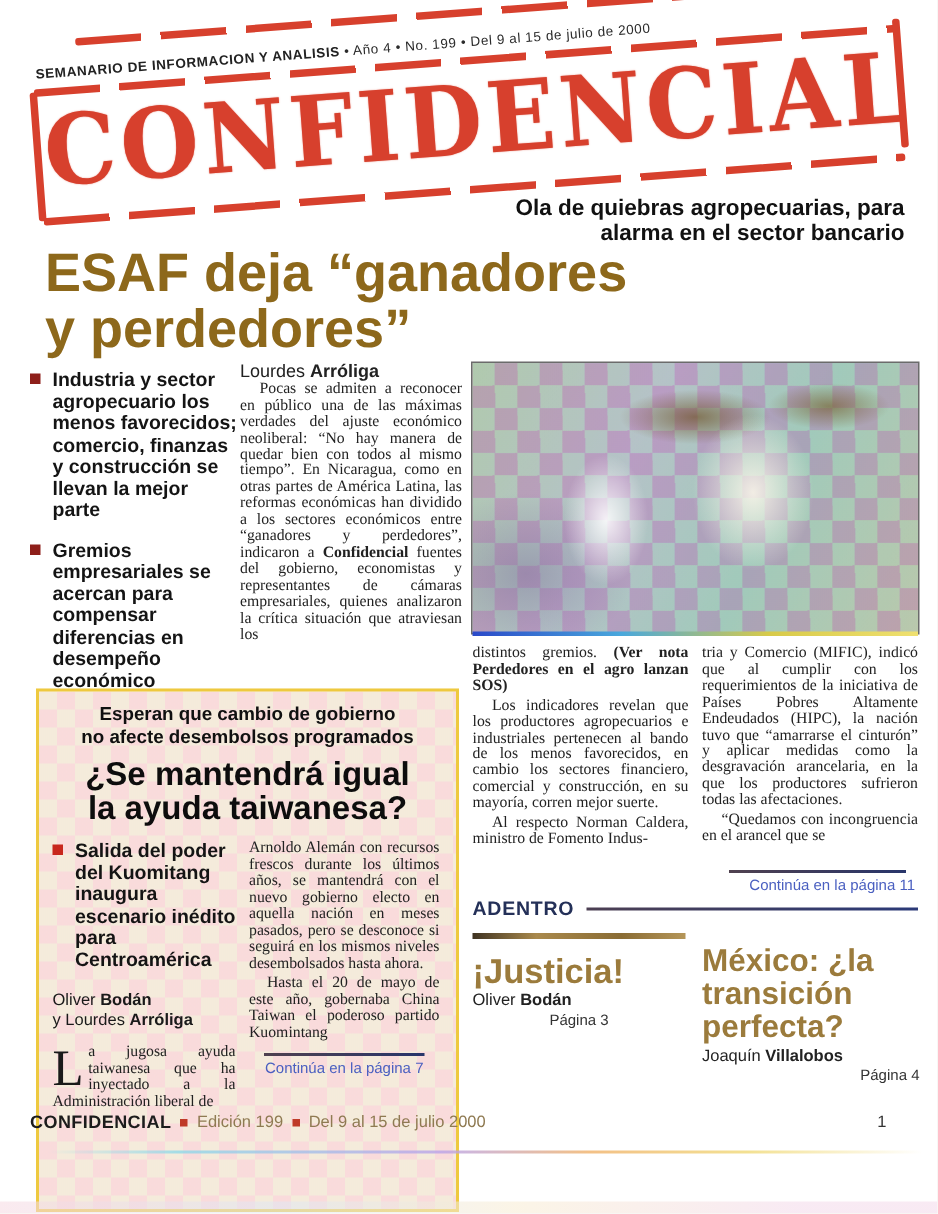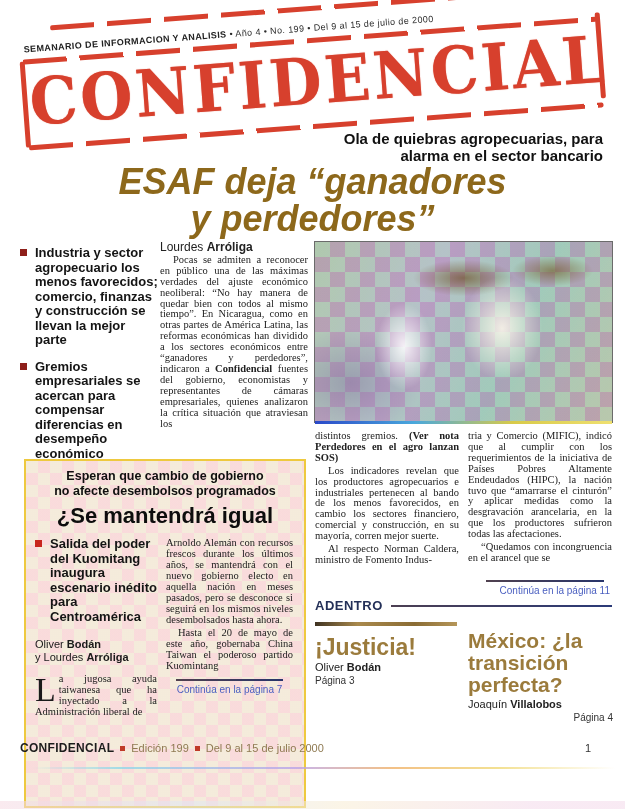--- a/index.html
+++ b/index.html
@@ -21,22 +21,22 @@
                  font-size:9px;letter-spacing:.4px;color:#2b2b2b;}
   .masthead-meta .tagline{font-weight:bold;color:#222;}
   .stamp-word{position:absolute;top:37px;left:6px;right:6px;text-align:center;
               font-family:"DejaVu Serif",serif;font-weight:bold;font-size:60px;line-height:80px;
               letter-spacing:3px;transform:scaleY(1.08);color:#d7402d;
               text-shadow:0 0 1px rgba(215,64,45,.6);}
 
   
   .lead-kicker{position:absolute;top:130px;right:22px;width:310px;text-align:right;
                font-weight:bold;font-size:15px;line-height:17px;color:#111;}
-  .lead-headline{position:absolute;top:163px;left:30px;right:30px;text-align:center;
-                 font-weight:bold;font-size:36px;line-height:37px;color:#8d681b;letter-spacing:0;font-style:italic;}
+  .lead-headline{position:absolute;top:163px;left:30px;right:30px;
+                 font-weight:bold;font-size:36px;line-height:37px;color:#8d681b;letter-spacing:0;}
   .sidebar{position:absolute;left:20px;top:246px;width:138px;}
   .side-item{display:flex;margin-bottom:12px;}
   .sq{flex:0 0 auto;width:7px;height:7px;margin:3px 8px 0 0;background:#8e1f1a;}
   .side-item .txt{font-weight:bold;font-size:13px;line-height:14.5px;color:#141414;}
 
   .col{position:absolute;font-family:"Liberation Serif",serif;font-size:10.5px;
        line-height:10.9px;text-align:justify;color:#222;}
   .col p{margin:0 0 2px 0;}
   .col p.ind{text-indent:13px;}
   .byline{font-family:"Liberation Sans",sans-serif;font-size:12px;margin:0 0 8px 0;text-align:left;}
@@ -69,21 +69,21 @@
   .adentro-left{position:absolute;left:315px;top:614px;width:142px;}
   .adentro-right{position:absolute;left:468px;top:630px;width:145px;}
   .story-hl{font-weight:bold;color:#9b7b3c;margin:0;}
   .hl-lg{font-size:23px;line-height:24px;}
   .hl-md{font-size:21px;line-height:22px;}
   .story-author{font-size:11px;margin-top:2px;color:#222;}
   .story-author b{font-weight:bold;}
   .story-page{font-size:10px;color:#333;text-align:right;margin-top:2px;}
   .thick-rule{height:4px;margin:8px 0 9px 0;
               background:linear-gradient(90deg,#3f3322,#a9894c 30%,#8a6c34 70%,#b59659);}
-  .pg-center{text-align:left;}
+  .pg-center{text-align:center;}
 
   
   .tbox{position:absolute;left:24px;top:459px;width:282px;height:349px;
         border:2px solid #eec93f;box-sizing:border-box;padding:8px 9px 6px 9px;
         background:
          repeating-conic-gradient(rgba(246,205,221,.55) 0 25%, rgba(250,239,204,.55) 0 50%) 0 0/24px 24px,
          repeating-conic-gradient(rgba(215,203,240,.4) 0 25%, rgba(252,219,189,.4) 0 50%) 12px 0/24px 24px,
          #fdf8ec;}
   .tbox-kicker{text-align:center;font-weight:bold;font-size:12.5px;line-height:14.5px;color:#101010;}
   .tbox-headline{text-align:center;font-weight:bold;font-size:22px;line-height:23px;color:#0d0d0d;margin-top:6px;}
@@ -198,20 +198,21 @@
     </div>
   </div>
 
   <div class="tbox">
     <div class="tbox-kicker">
       <div>Esperan que cambio de gobierno</div>
       <div>no afecte desembolsos programados</div>
     </div>
     <div class="tbox-headline">
       <div>¿Se mantendrá igual</div>
+      <div>la ayuda taiwanesa?</div>
     </div>
     <div class="tbox-cols">
       <div class="tbox-left">
         <div class="tbox-bullet">
           <span class="sq"></span>
           <span class="txt">Salida del poder del Kuomitang inaugura escenario inédito para Centroamérica</span>
         </div>
         <div class="tbox-authors">
           <div><span>Oliver </span><b>Bodán</b></div>
           <div><span>y Lourdes </span><b>Arróliga</b></div>

